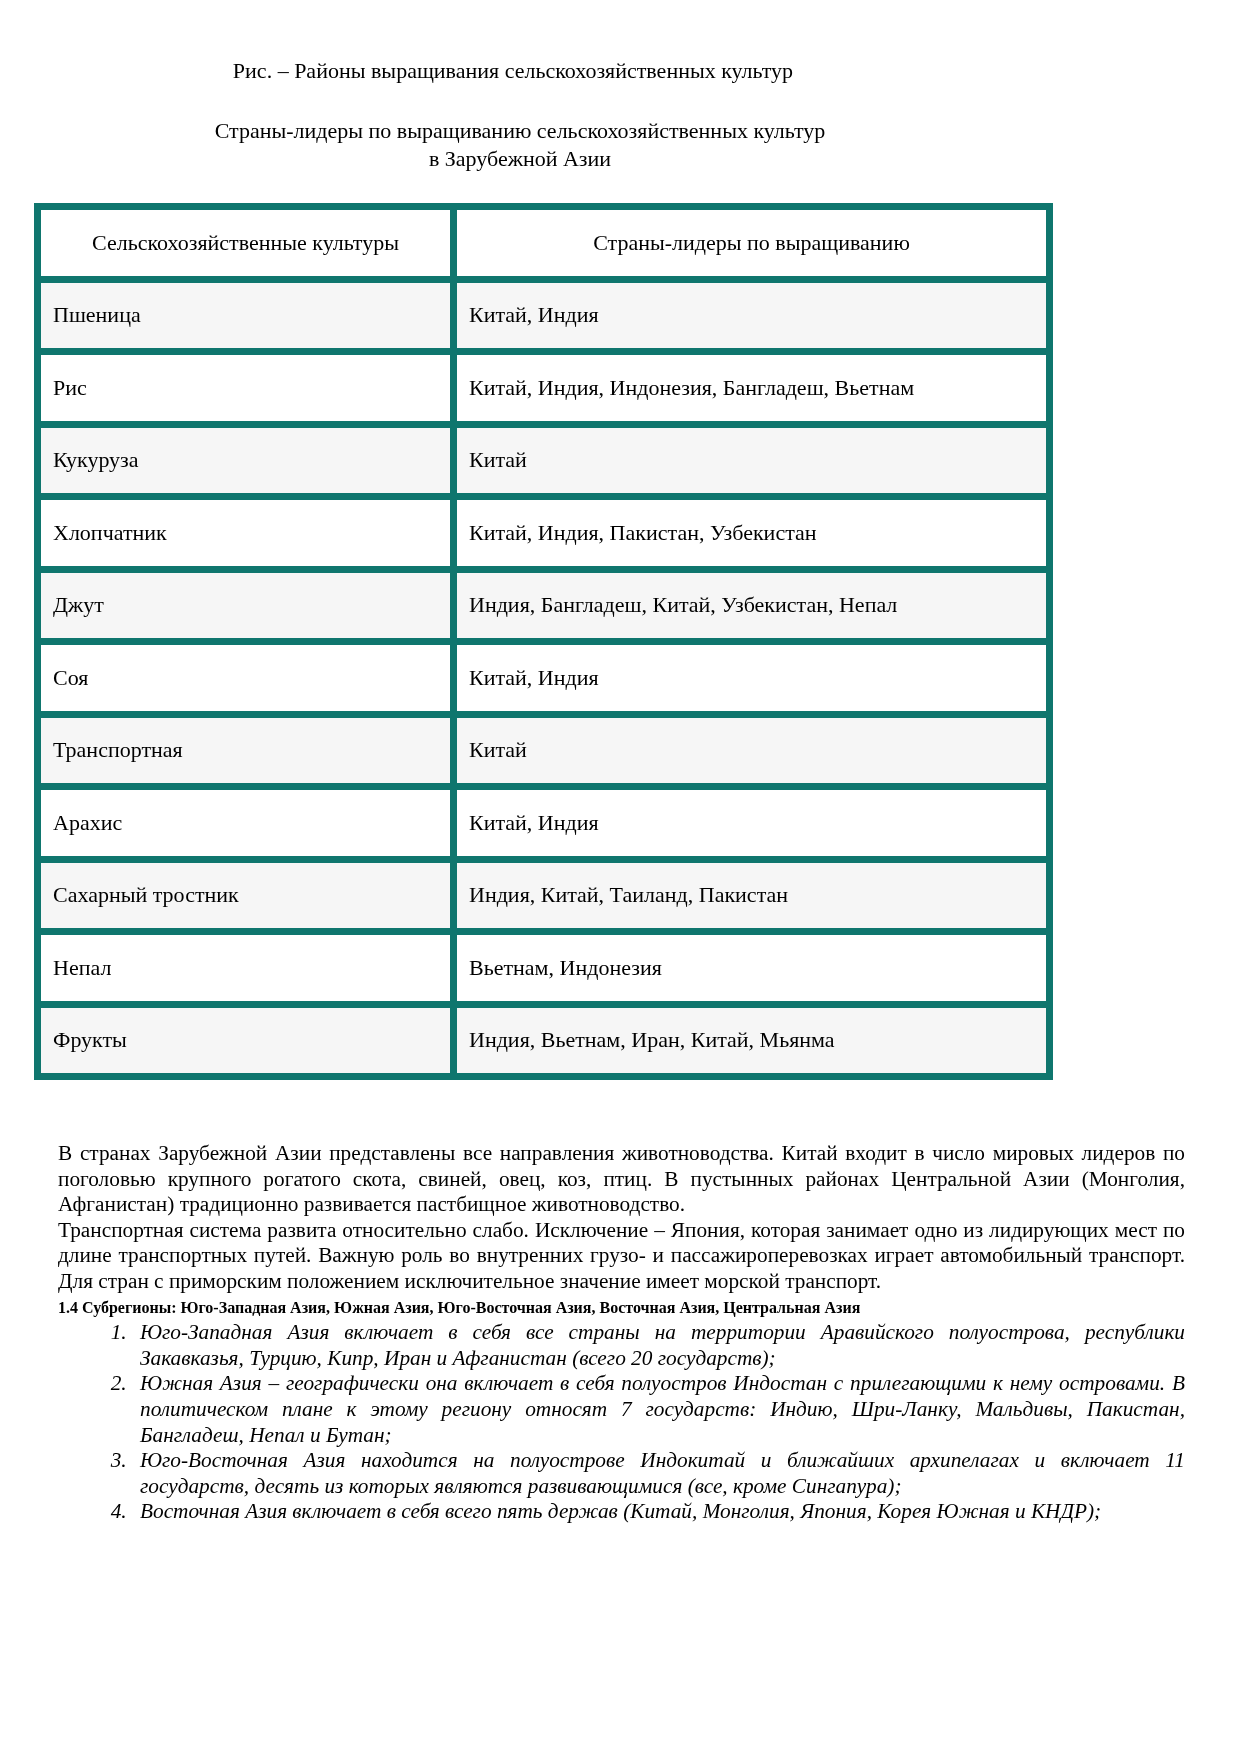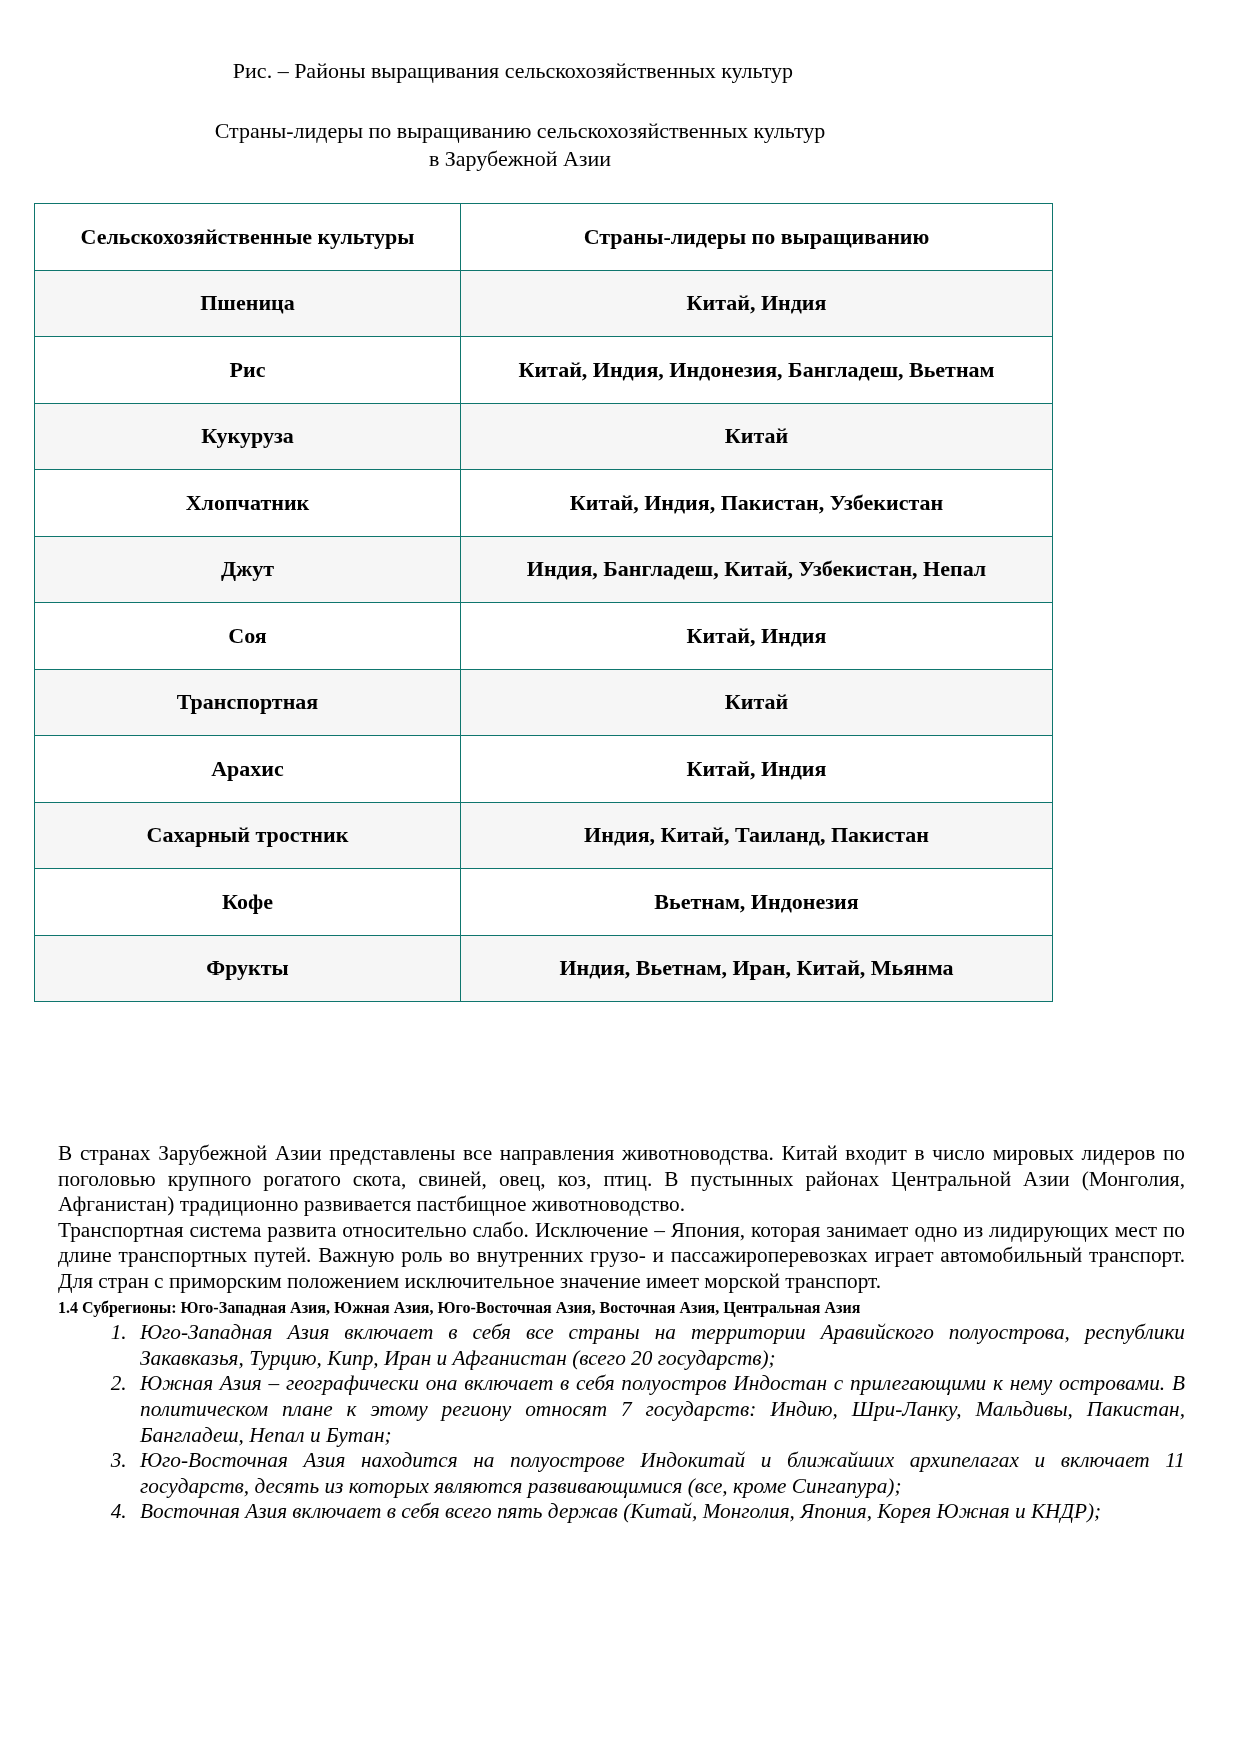--- a/index.html
+++ b/index.html
@@ -29,28 +29,28 @@
   }
   .table-title span { display: block; }
   table.crops {
     position: absolute;
     left: 34px; top: 203px;
     width: 1019px;
     border-collapse: collapse;
     font-size: 22px;
   }
   table.crops th, table.crops td {
-    border: 1px solid #0f766e;
+    border: 7px solid #0f766e;
     height: 65.5px;
-    padding: 0 20px;
-    font-weight: bold;
+    padding: 0 12px;
+    font-weight: normal;
     vertical-align: middle;
   }
   table.crops th { text-align: center; background: #ffffff; }
-  table.crops td { text-align: center; }
+  table.crops td { text-align: left; }
   table.crops th.c1, table.crops td.c1 { width: 385px; }
   table.crops tbody tr:nth-child(odd) td { background: #f6f6f6; }
   table.crops tbody tr:nth-child(even) td { background: #ffffff; }
   .content {
     position: absolute;
     left: 58px; top: 1141px;
     width: 1127px;
     font-size: 21.3px;
     line-height: 25.6px;
   }
@@ -120,21 +120,21 @@
     </tr>
     <tr>
       <td class="c1">Арахис</td>
       <td>Китай, Индия</td>
     </tr>
     <tr>
       <td class="c1">Сахарный тростник</td>
       <td>Индия, Китай, Таиланд, Пакистан</td>
     </tr>
     <tr>
-      <td class="c1">Кофе</td>
+      <td class="c1">Непал</td>
       <td>Вьетнам, Индонезия</td>
     </tr>
     <tr>
       <td class="c1">Фрукты</td>
       <td>Индия, Вьетнам, Иран, Китай, Мьянма</td>
     </tr>
   </tbody>
 </table>
 
 <div class="content">

